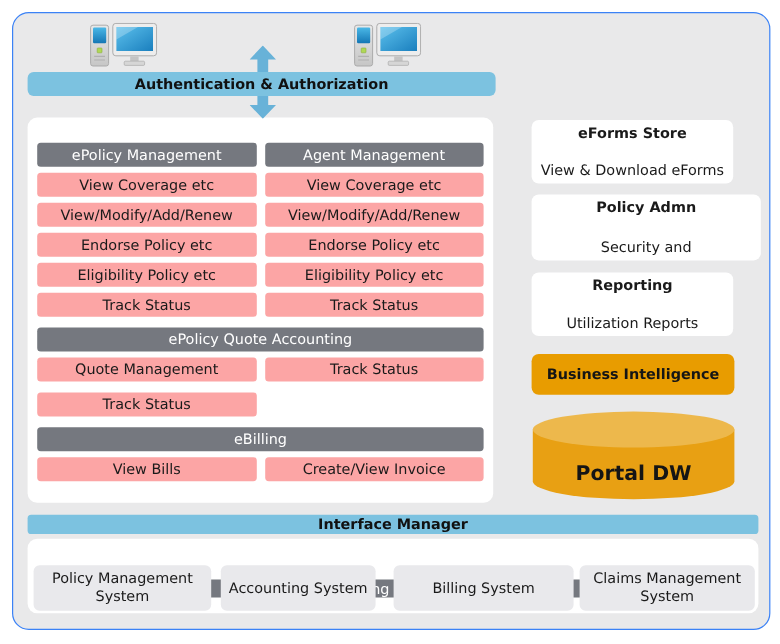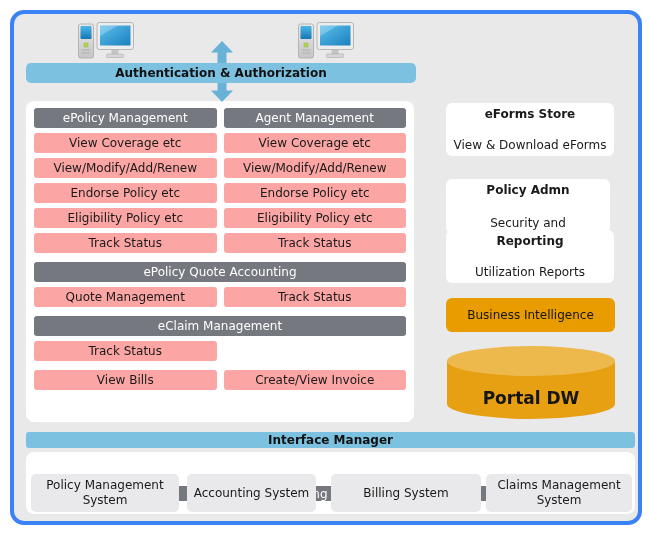--- a/index.html
+++ b/index.html
@@ -5,36 +5,36 @@
   * { margin:0; padding:0; box-sizing:border-box; }
   html,body { background:#ffffff; }
   .page {
     position:relative; width:650px; height:537px;
     background:#ffffff; overflow:hidden;
     font-family:"DejaVu Sans", "Liberation Sans", sans-serif;
     color:#1a1a1a;
   }
   .container {
     position:absolute; left:10px; top:10px; width:632px; height:515px;
-    background:#e9e9ea; border-radius:14px; border:4px solid #3b82f6;
+    background:#e9e9ea; border-radius:14px; border:1px solid #3b82f6;
   }
   .abs { position:absolute; }
 
   
   .pc-icon { width:56px; height:37px; }
   .flow-arrow { z-index:1; }
   .blue-bar {
     background:#7cc2e0; border-radius:5px; z-index:2;
     display:flex; align-items:center; justify-content:center;
     font-size:12px; font-weight:bold; color:#111;
   }
 
   
   .panel-white { background:#ffffff; border-radius:8px; }
-  .left-panel { padding:7px 8px; }
+  .left-panel { padding:21px 8px; }
   .grid2 { display:grid; grid-template-columns:1fr 1fr; column-gap:7px; row-gap:5px; }
   .hdr {
     height:20px; background:#75787f; color:#ffffff; border-radius:3px;
     display:flex; align-items:center; justify-content:center; font-size:12px;
   }
   .hdr.full { width:100%; }
   .cell {
     height:20px; background:#fca5a5; border-radius:3px;
     display:flex; align-items:center; justify-content:center;
     font-size:12px; color:#1a1a1a;
@@ -46,21 +46,21 @@
   .card {
     background:#ffffff; border-radius:6px; text-align:center;
     display:flex; flex-direction:column; align-items:center; justify-content:space-between;
     gap:6px; padding:4px;
   }
   .card .title { font-size:12px; font-weight:bold; }
   .card .line { font-size:12px; line-height:14px; }
   .bi-bar {
     background:#e89c00; border-radius:6px;
     display:flex; align-items:center; justify-content:center;
-    font-size:12px; font-weight:normal; color:#151515;
+    font-size:12px; font-weight:bold; color:#151515;
   }
   .cyl-label {
     position:absolute; left:0; right:0; bottom:12px; text-align:center;
     font-size:17px; font-weight:bold; color:#151515;
   }
 
   
   .im-bar { border-radius:3px; height:16px; }
   .ia-bar {
     background:#75787f; color:#ffffff; border-radius:2px;
@@ -147,40 +147,40 @@
 
       <div class="section">
         <div class="hdr full">ePolicy Quote Accounting</div>
         <div class="grid2">
           <div class="cell">Quote Management</div>
           <div class="cell">Track Status</div>
         </div>
       </div>
 
       <div class="section">
-        <div class="hdr full">eClaim Management</div>
         <div class="grid2">
           <div class="cell">Track Status</div>
         </div>
       </div>
 
       <div class="section">
+        <div class="hdr full">eBilling</div>
         <div class="grid2">
           <div class="cell">View Bills</div>
           <div class="cell">Create/View Invoice</div>
         </div>
       </div>
     </div>
 
     <div class="abs card" style="left:432px; top:89px; width:168px; height:53px;">
       <div class="title">eForms Store</div>
       <div class="line">View &amp; Download eForms</div>
     </div>
 
-    <div class="abs card" style="left:432px; top:165px; width:164px; height:55px; gap:2px;">
+    <div class="abs card" style="left:432px; top:151px; width:191px; height:55px; gap:2px;">
       <div class="title">Policy Admn</div>
       <div class="line">Security and</div>
     </div>
 
     <div class="abs card" style="left:432px; top:216px; width:168px; height:53px;">
       <div class="title">Reporting</div>
       <div class="line">Utilization Reports</div>
     </div>
 
     <div class="abs bi-bar" style="left:432px; top:284px; width:169px; height:34px;">

